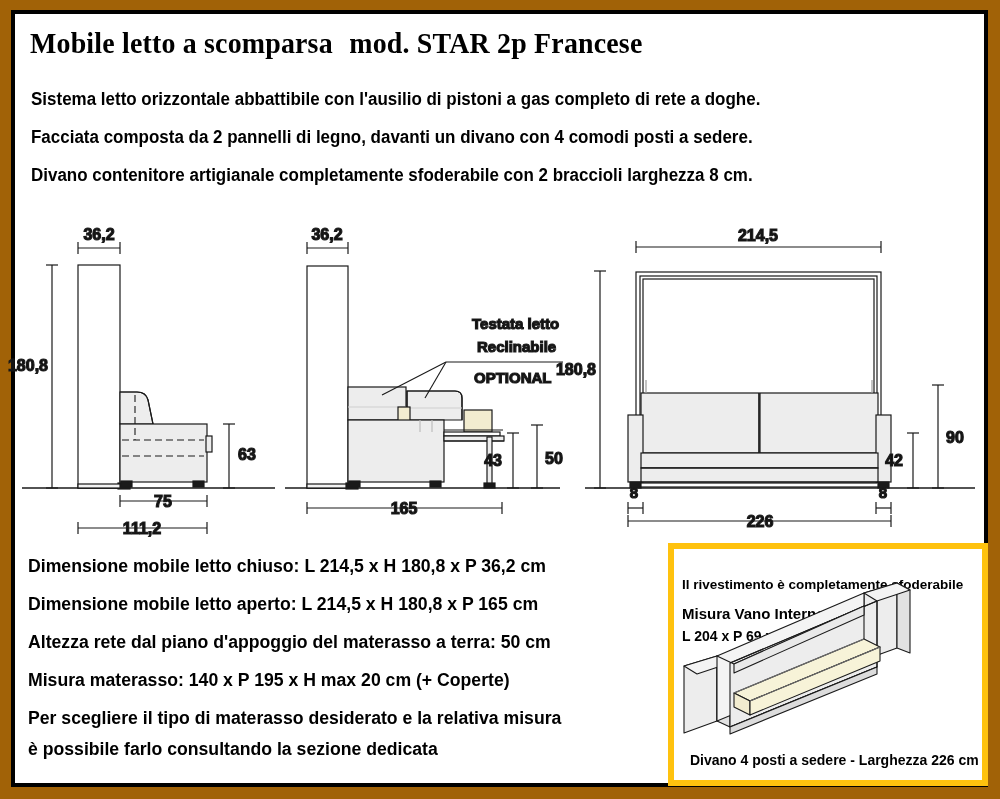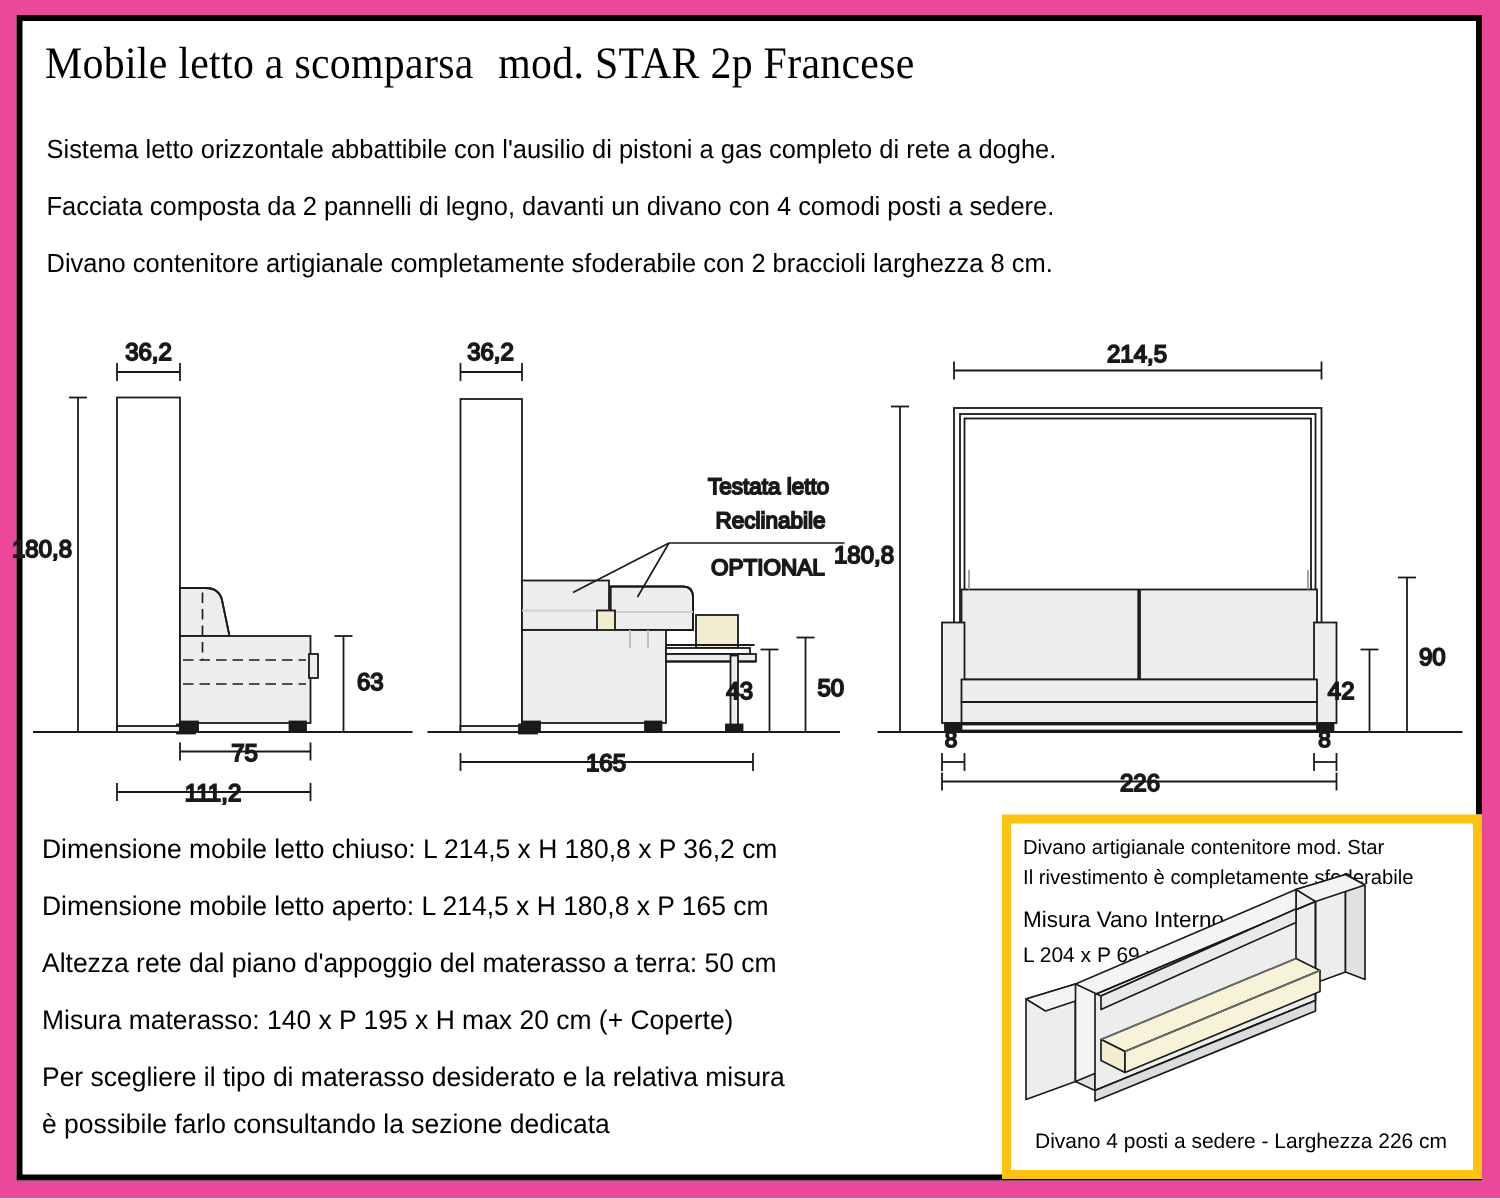--- a/index.html
+++ b/index.html
@@ -1,17 +1,17 @@
 <!DOCTYPE html>
 <html><head>
 <meta charset="utf-8">
 <style>
   html,body{margin:0;padding:0;background:#ffffff;}
   body{width:1000px;height:799px;font-family:"Liberation Sans",sans-serif;color:#000;}
-  #page{position:relative;width:1000px;height:799px;background:#ec4899;overflow:hidden;}
+  #page{position:relative;width:1000px;height:799px;background:#a16207;overflow:hidden;font-weight:bold;}
   #frame{position:absolute;left:11px;top:10px;width:977px;height:777px;border:4px solid #000;box-sizing:border-box;background:#fff;}
 
   .title{position:absolute;left:30px;top:26px;font-family:"Liberation Serif",serif;font-size:30px;letter-spacing:.2px;white-space:nowrap;transform:scaleX(.93);transform-origin:left center;}
   .title .m2{font-family:"Liberation Serif",serif;}
 
   .desc{position:absolute;left:31px;font-size:17.5px;white-space:nowrap;transform:scaleX(.97);transform-origin:left center;}
   .d1{top:89px;}
   .d2{top:127px;}
   .d3{top:165px;}
 
@@ -236,21 +236,20 @@
   </svg>
 
   <div class="spec s1">Dimensione mobile letto chiuso: L 214,5 x H 180,8 x P 36,2 cm</div>
   <div class="spec s2">Dimensione mobile letto aperto: L 214,5 x H 180,8 x P 165 cm</div>
   <div class="spec s3">Altezza rete dal piano d'appoggio del materasso a terra: 50 cm</div>
   <div class="spec s4">Misura materasso: 140 x P 195 x H max 20 cm (+ Coperte)</div>
   <div class="spec s5">Per scegliere il tipo di materasso desiderato e la relativa misura</div>
   <div class="spec s6">è possibile farlo consultando la sezione dedicata</div>
 
   <div id="yellowbox"></div>
-  <div class="yb-text yb1">Divano artigianale contenitore mod. Star</div>
   <div class="yb-text yb2">Il rivestimento è completamente sfoderabile</div>
   <div class="yb-text yb3">Misura Vano Interno</div>
   <div class="yb-text yb4">L 204 x P 69 x H 24 cm</div>
   <div class="yb-text yb5">Divano 4 posti a sedere - Larghezza 226 cm</div>
 
   <svg style="position:absolute;left:668px;top:543px;width:320px;height:243px;pointer-events:none;" viewBox="0 0 320 243">
     <g stroke="#1a1a1a" fill="none" stroke-width="1.1" stroke-linejoin="round">
 
       <polygon points="196,50 229,40 229,105 196,117" fill="#ededed"></polygon>
       <polygon points="229,40 242,47 242,110 229,105" fill="#e2e2e2"></polygon>

